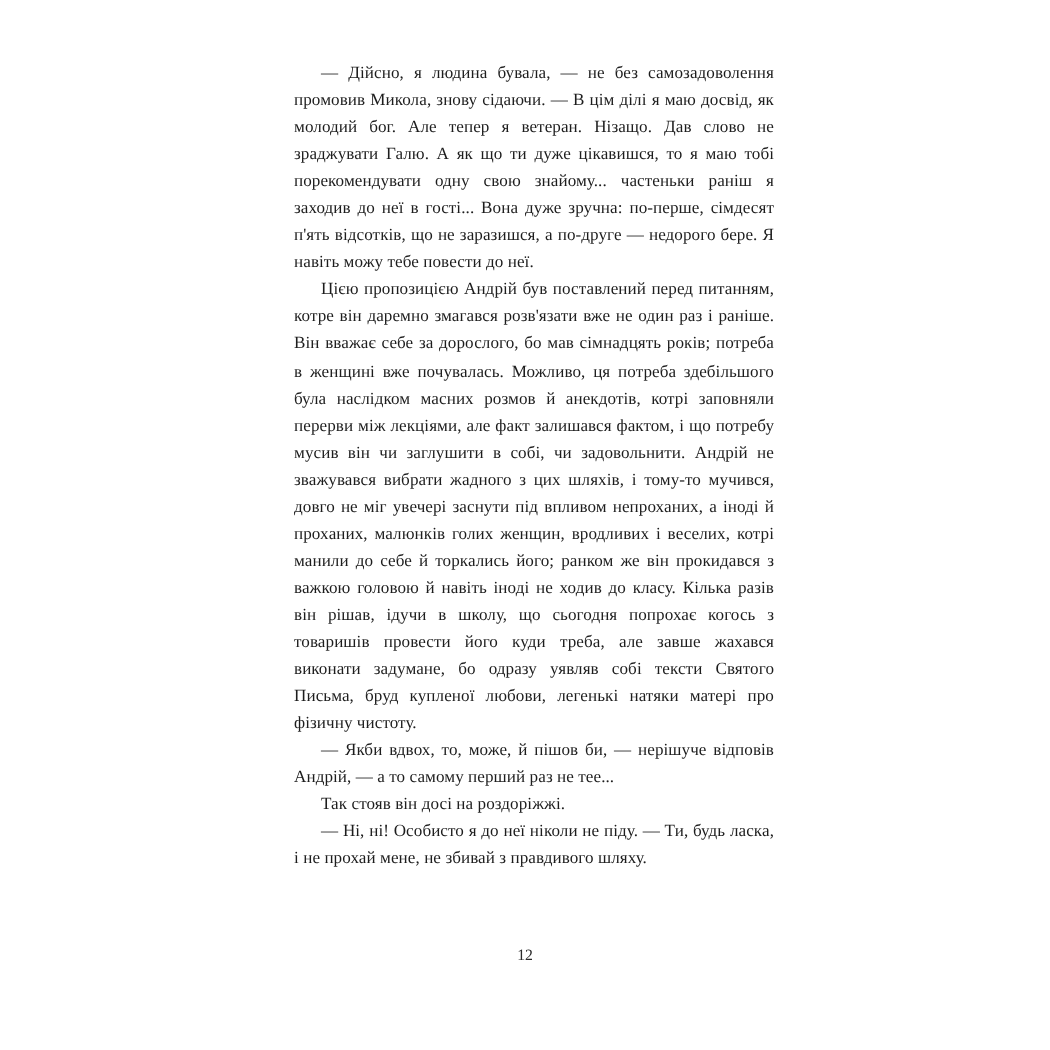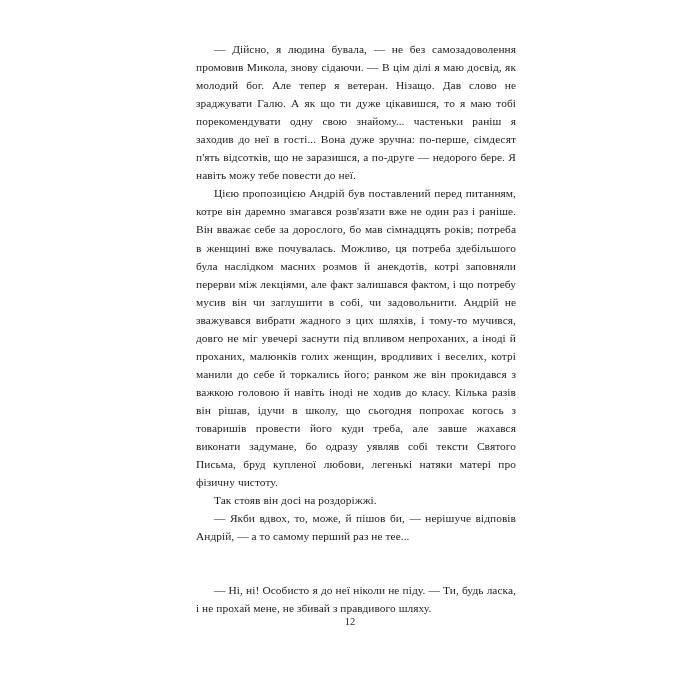--- a/index.html
+++ b/index.html
@@ -33,44 +33,43 @@
     color: #1d1d1d;
     letter-spacing: 0.05px;
   }
   .para {
     margin: 0;
     text-indent: 18px;
     text-align: justify;
   }
   .para:last-of-type {
     text-align: justify;
-    margin-top: 36px;
   }
   .para.last-line-left {
     text-align-last: left;
   }
   .folio {
     position: absolute;
     left: 0;
-    top: 616px;
+    top: 632px;
     width: 700px;
     text-align: center;
     font-size: 10.5px;
     color: #2a2a2a;
     font-family: "Liberation Serif", serif;
   }
 </style>
 </head>
 <body>
 
 <div class="page">
 
   <div class="text-block">
     <p class="para">— Дійсно, я людина бувала, — не без самозадоволення промовив Микола, знову сідаючи. — В цім ділі я маю досвід, як молодий бог. Але тепер я ветеран. Нізащо. Дав слово не зраджувати Галю. А як що ти дуже цікавиш­ся, то я маю тобі порекомендувати одну свою знайому... частеньки раніш я заходив до неї в гості... Вона дуже зруч­на: по-перше, сімдесят п'ять відсотків, що не заразишся, а по-друге — недорого бере. Я навіть можу тебе повести до неї.</p>
     <p class="para">Цією пропозицією Андрій був поставлений перед пи­танням, котре він даремно змагався розв'язати вже не один раз і раніше. Він вважає себе за дорослого, бо мав сімнадцять років; потреба в женщині вже почувалась. Можливо, ця потреба здебільшого була наслідком масних розмов й анекдотів, котрі заповняли перерви між лекція­ми, але факт залишався фактом, і що потребу мусив він чи заглушити в собі, чи задовольнити. Андрій не зважувався вибрати жадного з цих шляхів, і тому-то мучився, довго не міг увечері заснути під впливом непроханих, а іноді й прохaних, малюнків голих женщин, вродливих і веселих, котрі манили до себе й торкались його; ранком же він прокидався з важкою головою й навіть іноді не ходив до класу. Кілька разів він рішав, ідучи в школу, що сьогодня попрохає когось з товаришів провести його куди треба, але завше жахався виконати задумане, бо одразу уявляв собі тексти Святого Письма, бруд купленої любови, легенькі натяки матері про фізичну чистоту.</p>
+    <p class="para">— Якби вдвох, то, може, й пішов би, — нерішуче відповів Андрій, — а то самому перший раз не тее...</p>
     <p class="para last-line-left">Так стояв він досі на роздоріжжі.</p>
-    <p class="para">— Якби вдвох, то, може, й пішов би, — нерішуче відповів Андрій, — а то самому перший раз не тее...</p>
     <p class="para">— Ні, ні! Особисто я до неї ніколи не піду. — Ти, будь ласка, і не прохай мене, не збивай з правдивого шляху.</p>
   </div>
 
   <div class="folio">12</div>
 
 </div>
 
 </body></html>

